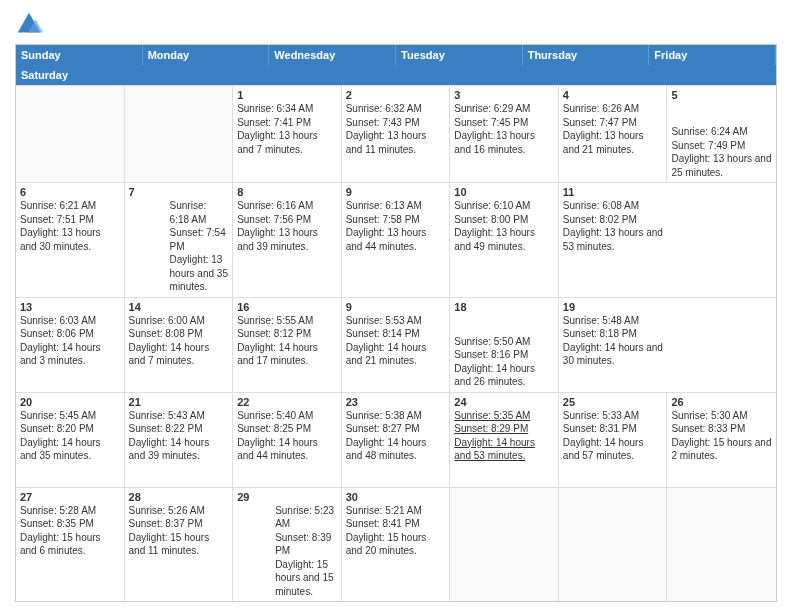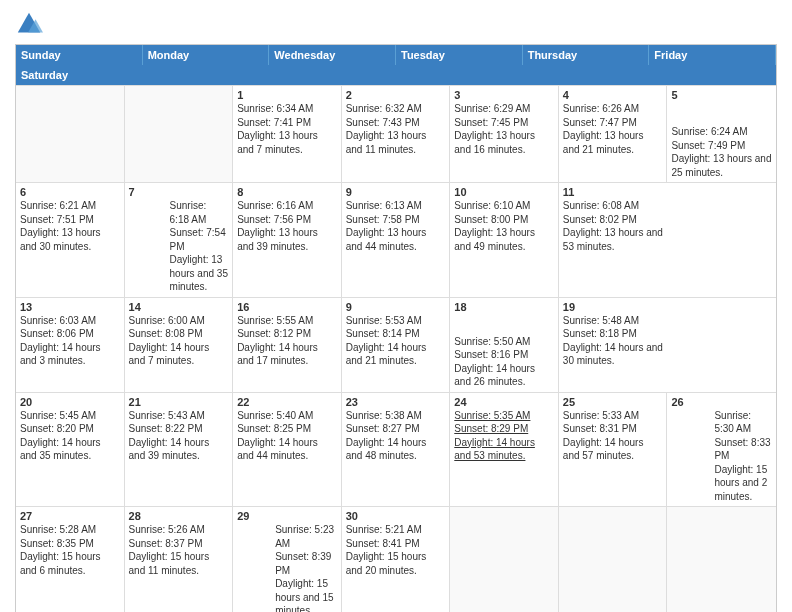--- a/index.html
+++ b/index.html
@@ -282,21 +282,21 @@
 Daylight: 14 hours and 53 minutes.</div>
           </div>
           <div class="cal-cell">
             <span class="day-num">25</span>
             <div class="cell-info" style="white-space: pre-line;">Sunrise: 5:33 AM
 Sunset: 8:31 PM
 Daylight: 14 hours and 57 minutes.</div>
           </div>
           <div class="cal-cell">
             <span class="day-num">26</span>
-            <div class="cell-info" style="white-space: pre-line; margin-left: 43px;">Sunrise: 5:30 AM
+            <div class="cell-info" style="white-space: pre-line;">Sunrise: 5:30 AM
 Sunset: 8:33 PM
 Daylight: 15 hours and 2 minutes.</div>
           </div>
         </div>
         <div class="cal-row">
           <div class="cal-cell">
             <span class="day-num">27</span>
             <div class="cell-info" style="white-space: pre-line;">Sunrise: 5:28 AM
 Sunset: 8:35 PM
 Daylight: 15 hours and 6 minutes.</div>

